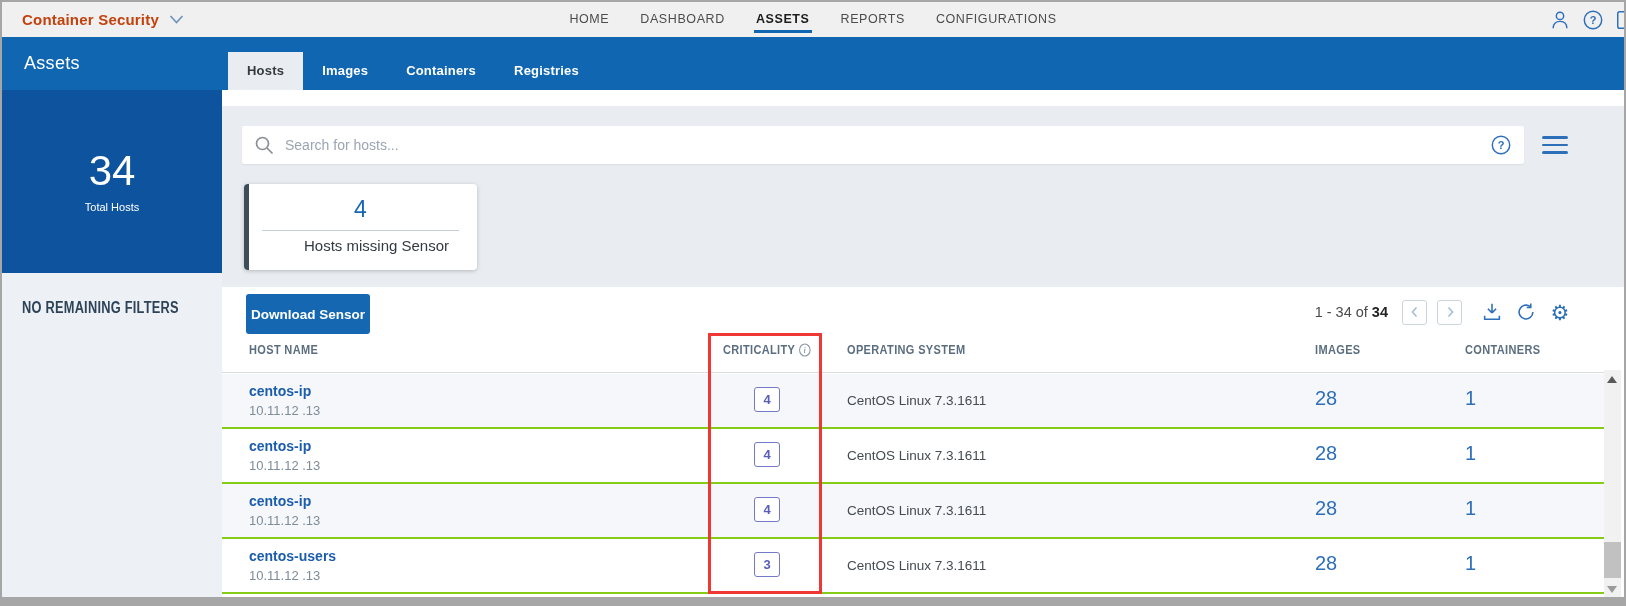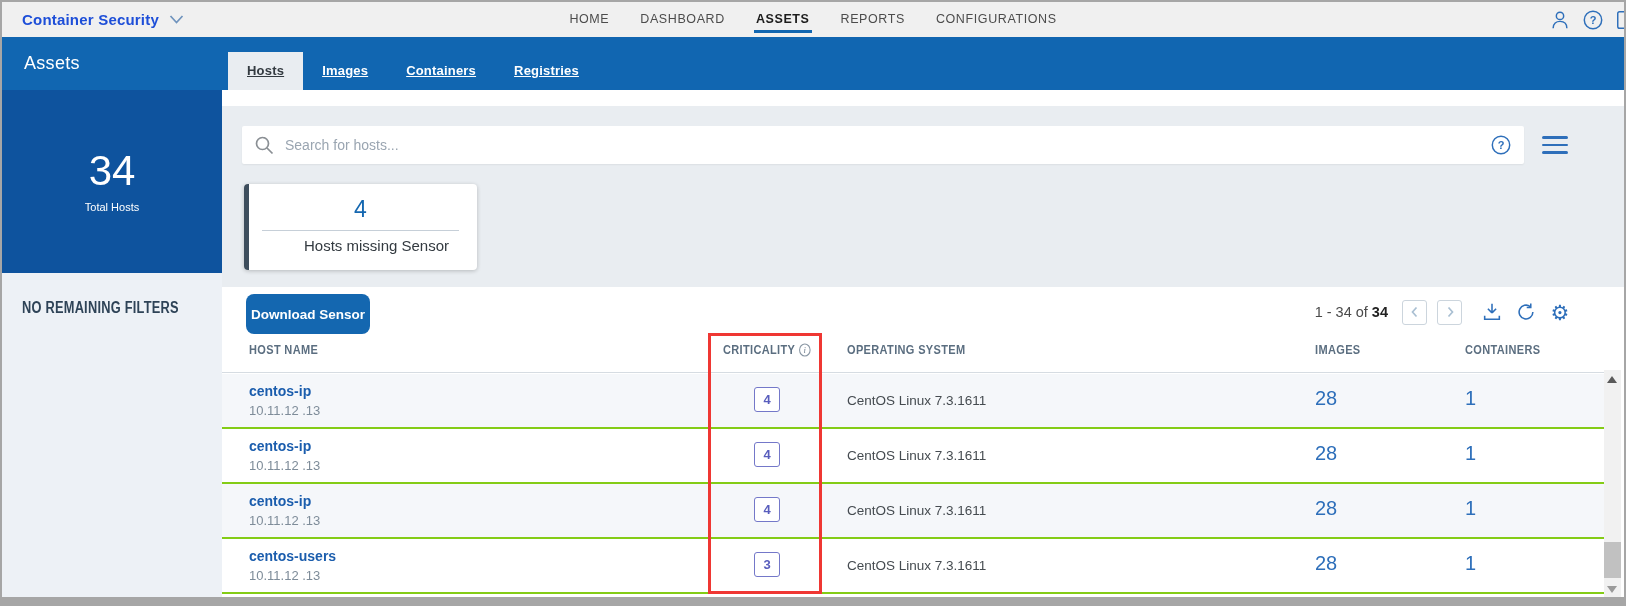--- a/index.html
+++ b/index.html
@@ -11,37 +11,37 @@
     overflow:hidden;
   }
   .window {
     position:absolute; left:2px; top:2px; width:1622px; height:595px;
     background:#ffffff; overflow:hidden;
   }
 
   
   .topbar { position:absolute; left:0; top:0; width:100%; height:35px; background:#f0f0f0; }
   .brand { position:absolute; left:20px; top:0; height:35px; display:flex; align-items:center; gap:10px;
-           font-size:15px; font-weight:700; color:#1d4ed8; letter-spacing:.2px; }
+           font-size:15px; font-weight:700; color:#c2410c; letter-spacing:.2px; }
   .topnav { position:absolute; left:0; right:0; top:0; height:35px; display:flex; justify-content:center; gap:27px; }
   .nav-item { position:relative; height:35px; line-height:35px; font-size:12.5px; letter-spacing:.6px;
               color:#4c4c4c; cursor:pointer; padding:0 2px; }
   .nav-item.active { font-weight:700; color:#1c1c1c; }
   .nav-item.active::after { content:""; position:absolute; left:0; right:0; bottom:4px; height:3px; background:#1166b1; }
   .topbar-icons { position:absolute; right:0; top:0; height:35px; display:flex; align-items:center; gap:9px; padding-right:0; }
   .ticon { width:24px; height:24px; display:flex; align-items:center; justify-content:center; cursor:pointer; }
   .ticon.partial { margin-right:-14px; }
 
   
   .appbar { position:absolute; left:0; top:35px; width:100%; height:53px; background:#1166b1; }
   .appbar-title { position:absolute; left:22px; top:0; height:53px; line-height:53px; color:#ffffff;
                   font-size:18px; font-weight:500; letter-spacing:.3px; }
   .tabs { position:absolute; left:226px; bottom:0; height:38px; display:flex; }
   .tab { height:38px; line-height:38px; padding:0 19px; color:#ffffff; font-size:13px; font-weight:700;
-         letter-spacing:.2px; cursor:pointer;text-decoration:underline; }
+         letter-spacing:.2px; cursor:pointer; }
   .tab.active { background:#e9edf1; color:#333a40; }
 
   
   .sidebar { position:absolute; left:0; top:88px; width:220px; bottom:0; background:#edf1f6; }
   .stat-block { width:100%; height:183px; background:#0e539e; color:#fff; display:flex; flex-direction:column;
                 align-items:center; justify-content:center; gap:9px; }
   .stat-value { font-size:42px; font-weight:400; line-height:1; }
   .stat-label { font-size:11px; font-weight:400; }
   .filters-label { display:inline-block; margin:26px 0 0 20px; font-size:16px; font-weight:700; color:#2e4357;
                    letter-spacing:.3px; transform:scaleX(.8); transform-origin:left center; white-space:nowrap; }
@@ -62,21 +62,21 @@
 
   .summary-card { position:absolute; left:22px; top:78px; width:233px; height:86px; background:#ffffff;
                   border-radius:4px; box-shadow:0 1px 4px rgba(0,0,0,.22); overflow:hidden; cursor:pointer; }
   .summary-card::before { content:""; position:absolute; left:0; top:0; bottom:0; width:5px; background:#3d4d5c; }
   .card-value { margin-top:12px; text-align:center; font-size:23px; font-weight:500; color:#1467b0; }
   .card-divider { height:1px; background:#c6cfd8; margin:7px 18px 6px 18px; }
   .card-label { text-align:center; font-size:15px; color:#333a40;padding-left:32px; }
 
   .table-area { position:absolute; left:0; right:0; top:197px; bottom:0; background:#ffffff; }
   .download-btn { position:absolute; left:24px; top:7px; width:124px; height:40px; background:#1467b0;
-                  border:none; border-radius:8px; color:#ffffff; font-size:13.5px; font-weight:700;
+                  border:none; border-radius:3px; color:#ffffff; font-size:13.5px; font-weight:700;
                   font-family:"Liberation Sans", sans-serif; cursor:pointer; }
   .pager { position:absolute; top:10px; right:52px; height:30px; display:flex; align-items:center; gap:10px; }
   .pager-text { font-size:14.5px; color:#4a4a4a; margin-right:4px; }
   .pager-text b { color:#222; font-weight:700; margin-left:4px; }
   .page-btn { width:25px; height:25px; border:1px solid #ccd5dd; border-radius:3px; background:#fff;
               display:flex; align-items:center; justify-content:center; cursor:pointer; }
   .tool-icon { width:24px; height:24px; display:flex; align-items:center; justify-content:center; cursor:pointer; }
   .gear-glyph { font-size:21px; color:#2e6fba; line-height:1; }
 
   .thead { position:absolute; left:0; right:20px; top:0; height:86px; border-bottom:1px solid #d6dce2; }

